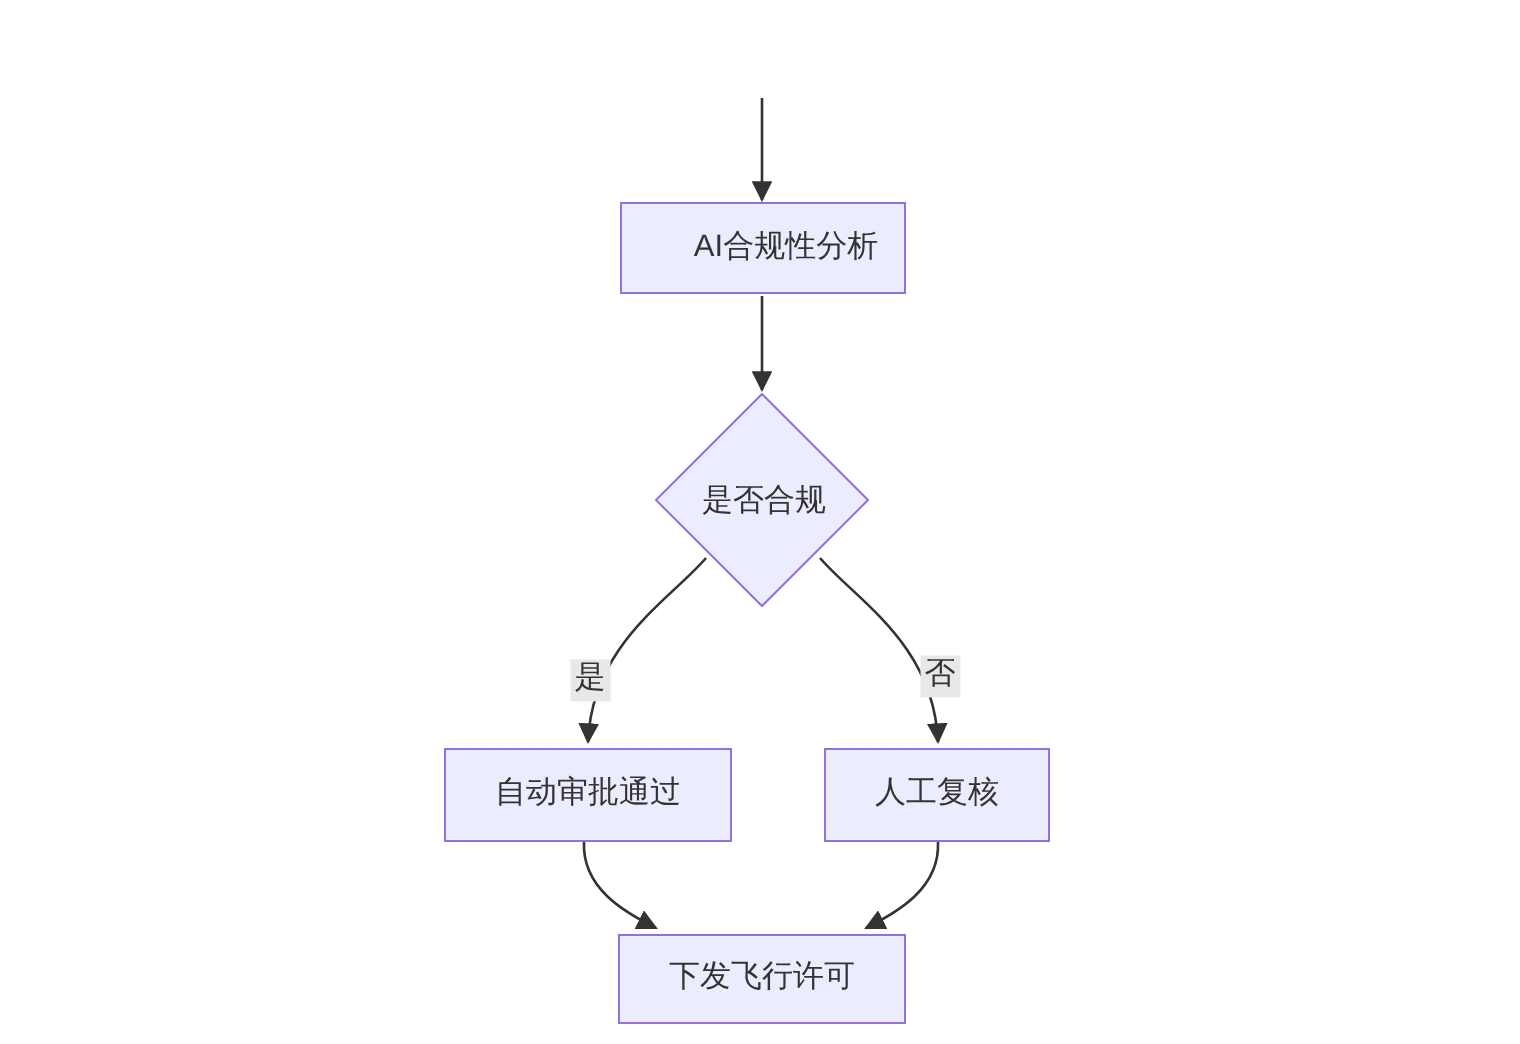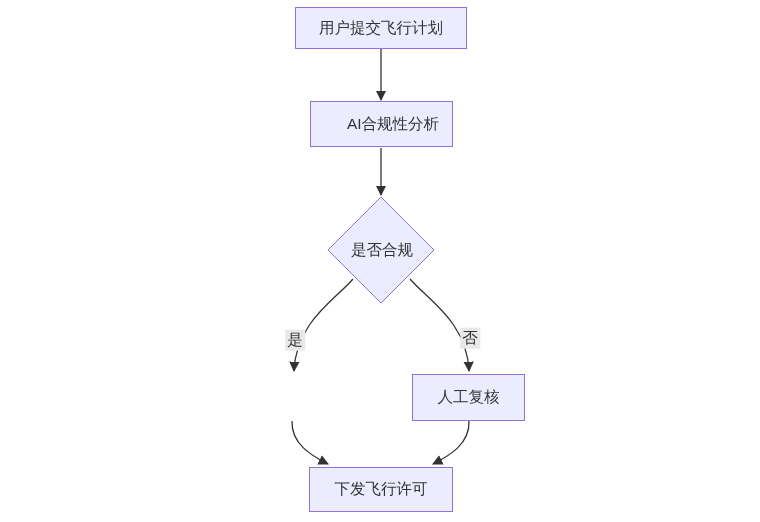--- a/index.html
+++ b/index.html
@@ -87,32 +87,32 @@
 
     <path class="edge-path" marker-end="url(#arrowhead)" d="M410,279 C428,300 467,322 469,371"></path>
 
     <path class="edge-path" marker-end="url(#arrowhead)" d="M292,421 C291,444 312,456 328,464"></path>
 
     <path class="edge-path" marker-end="url(#arrowhead)" d="M469,421 C470,444 449,456 433,464"></path>
 
     <polygon class="diamond-shape" points="381,197 434,250 381,303 328,250"></polygon>
   </svg>
 
-  <div class="node" style="left:295px; top:7px; width:172px; height:42px;">
-    <span>用户提交飞行计划</span>
-  </div>
 
   <div class="node" style="left:310px; top:101px; width:143px; height:46px;padding-left:23px;">
     <span>AI合规性分析</span>
   </div>
 
   <div class="diamond-label" style="left:329px; top:232px; width:106px; height:36px;">
     <span>是否合规</span>
   </div>
 
+  <div class="node" style="left:222px; top:374px; width:144px; height:47px;">
+    <span>自动审批通过</span>
+  </div>
 
   <div class="node" style="left:412px; top:374px; width:113px; height:47px;">
     <span>人工复核</span>
   </div>
 
   <div class="node" style="left:309px; top:467px; width:144px; height:45px;">
     <span>下发飞行许可</span>
   </div>
 
   <div class="edge-label" style="left:295px; top:340px;">是</div>

